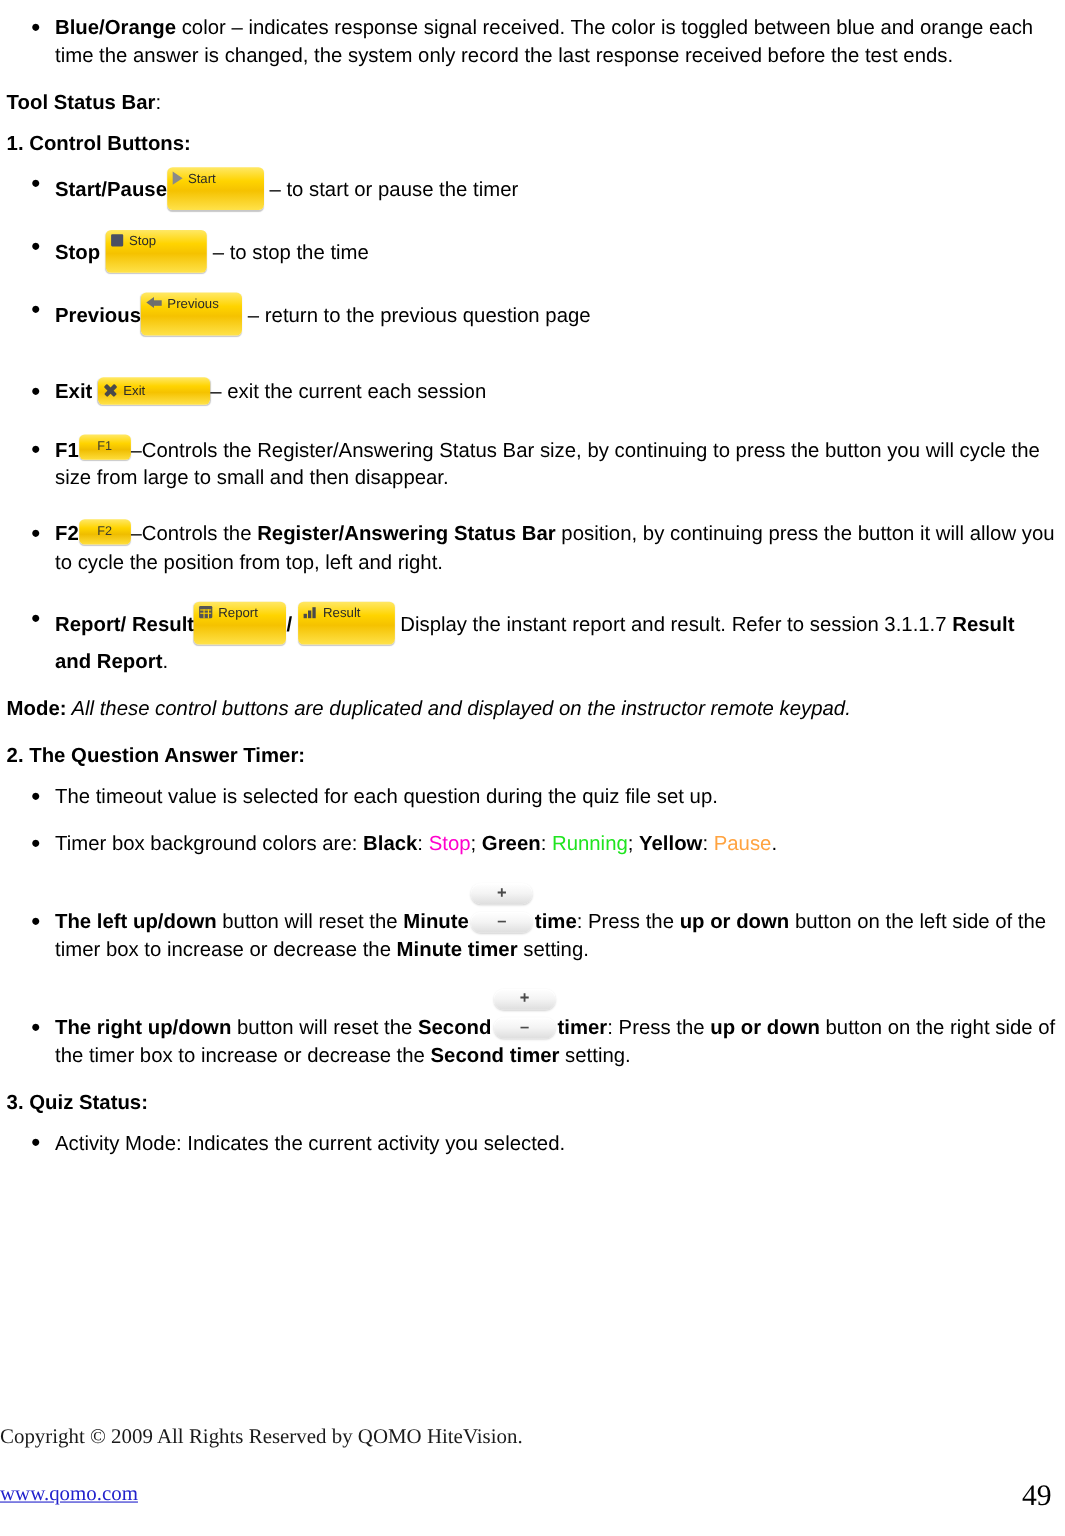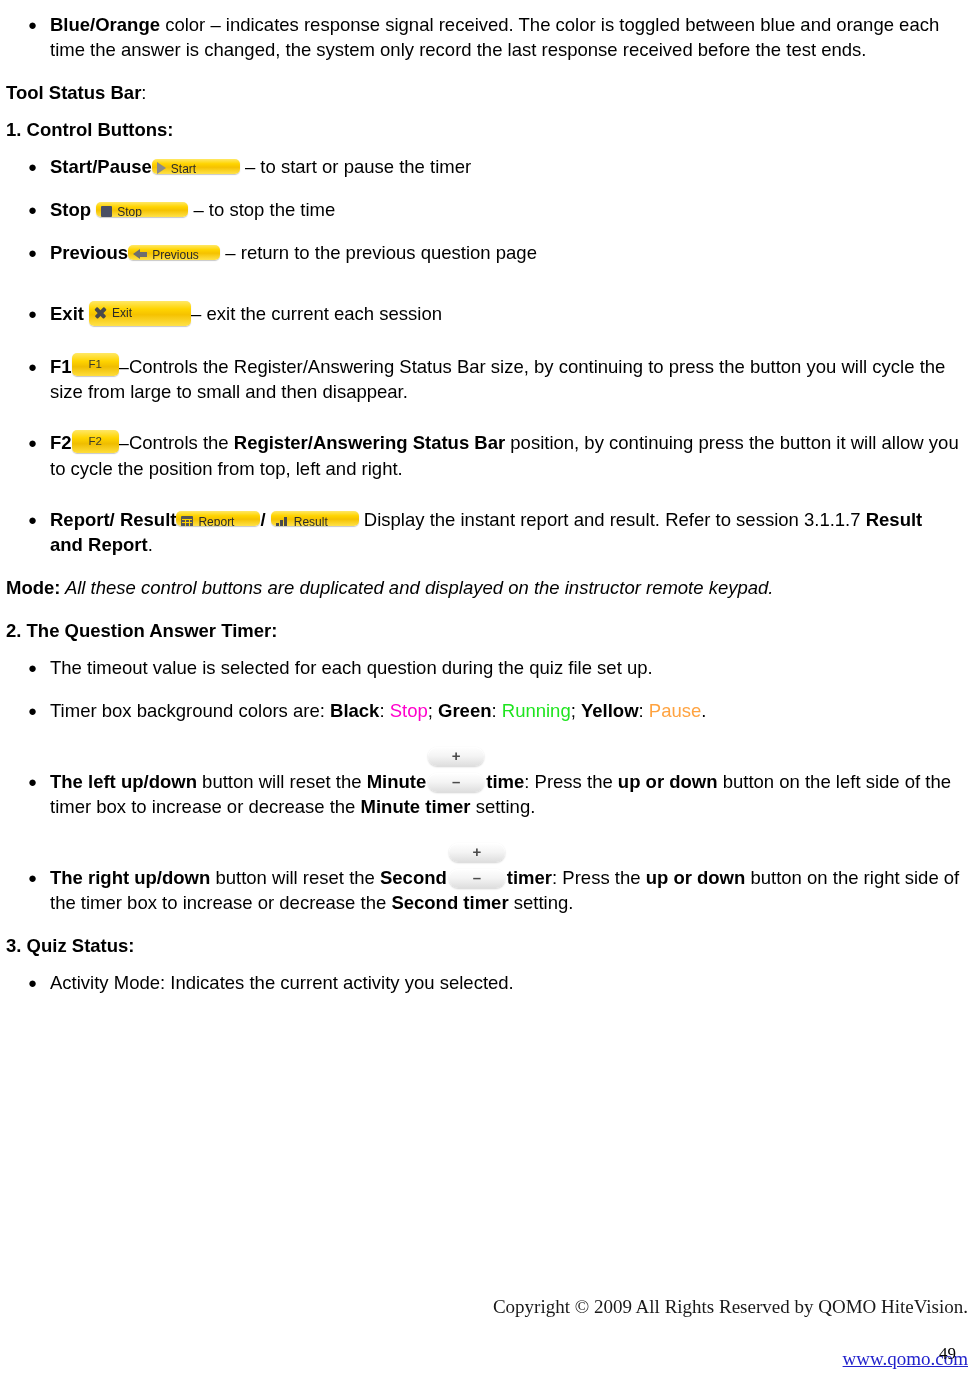--- a/index.html
+++ b/index.html
@@ -65,21 +65,21 @@
   .c-stop    { color: #FF00CC; }
   .c-running { color: #1FE41F; }
   .c-pause   { color: #FFA340; }
 
   
   .ybtn {
     display: inline-block;
     vertical-align: middle;
     position: relative;
     top: -2px;
-    height: 15px;
+    height: 39px;
     border-radius: 5px;
     background: linear-gradient(to bottom,
                 #FFE866 0%, #FFD400 32%, #F5C200 55%, #FFE24A 100%);
     box-shadow: 0 1px 1px rgba(0,0,0,0.22);
     font-size: 12px;
     line-height: 21px;
     color: #2a2a2a;
     font-weight: normal;
     white-space: nowrap;
     padding: 0 7px 0 5px;
@@ -230,42 +230,42 @@
     width: 60px; height: 52px;
     background: #f2f8fb;
     z-index: -1;
   }
 
   
   .footer {
     position: absolute;
     left: 0;
     width: 968px;
-    text-align: right;
+    text-align: left;
     font-family: "Liberation Serif", serif;
   }
   .footer-copy {
     top: 1296px;
     font-size: 19px;
     color: #1a1a1a;
   }
   .footer-link-row {
     top: 1348px;
     font-size: 19px;
   }
   .footer-link {
     color: #2222cc;
     text-decoration: underline;
   }
   .page-num {
     position: absolute;
     right: 12px;
     top: 1344px;
     font-family: "Liberation Serif", serif;
-    font-size: 17px;
+    font-size: 27px;
     color: #000;
   }
 </style>
 </head>
 <body>
 
 <div class="page">
 
   <div class="spacer-sm"></div>
   <div class="bullet-row">

